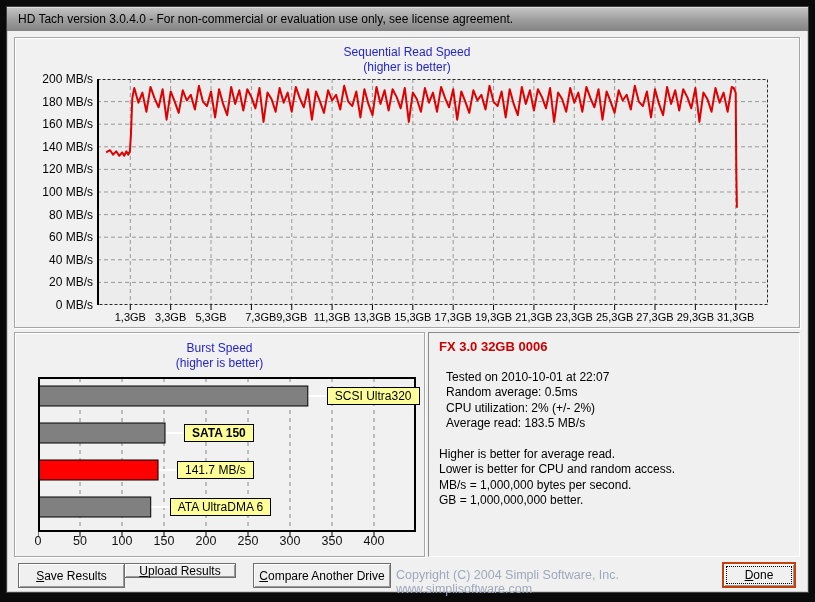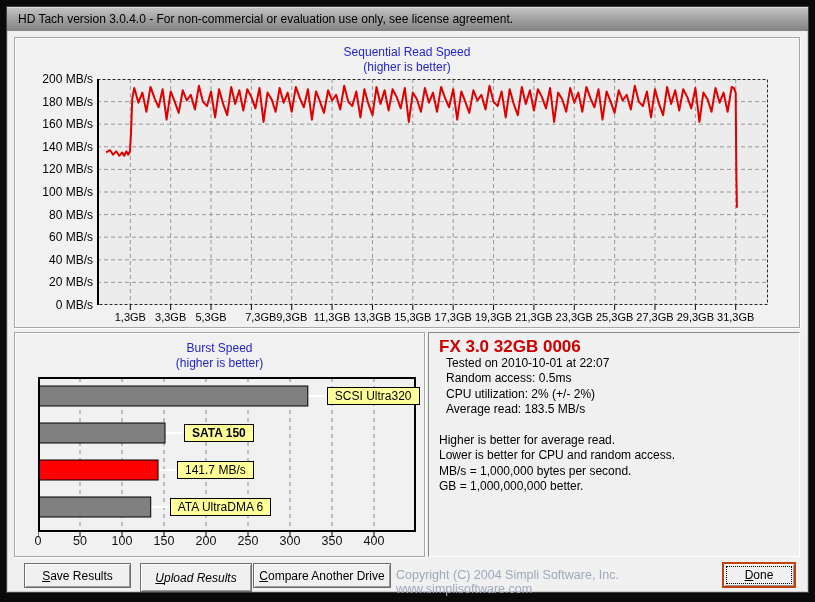--- a/index.html
+++ b/index.html
@@ -26,32 +26,32 @@
   #seq-ylabels{position:absolute;left:20px;top:79px;width:73px;height:226px;}
   .ytick{position:absolute;left:0;right:0;text-align:right;font-size:12px;color:#000;}
   #seq-xlabels{position:absolute;left:97px;top:311px;width:671px;height:14px;}
   .xtick{position:absolute;top:0;width:50px;text-align:center;font-size:11px;color:#000;}
   #burst-plot{position:absolute;left:38px;top:377px;width:378px;height:160px;}
   #burst-barlabels{position:absolute;left:38px;top:377px;width:390px;height:155px;}
   .bar-label{position:absolute;height:16px;line-height:16px;padding:0 7px;
     border:1px solid #000;font-size:12px;white-space:nowrap;color:#000;}
   #burst-xlabels{position:absolute;left:38px;top:534px;width:378px;height:14px;}
   .btick{position:absolute;top:0;width:40px;text-align:center;font-size:12.5px;color:#111;}
-  .drive-name{font-weight:bold;font-size:17px;margin:1px 0 1px 2px;}
+  .drive-name{font-weight:bold;font-size:13px;margin:1px 0 15px 2px;}
   .info-line{margin-left:9px;}
   .info-gap{height:15px;}
   .note-line{margin-left:2px;}
   .btn{position:absolute;background:#f0f0f0;border:1px solid #6e6e6e;
     box-shadow:inset 1px 1px 0 #ffffff, inset -1px -1px 0 #9a9a9a;
     font-family:"Liberation Sans", sans-serif;font-size:12px;color:#000;
     box-sizing:border-box;cursor:default;padding:0;}
   .btn-label{display:inline-block;}
   .btn-label::first-letter{text-decoration:underline;}
-  .btn-save{left:18px;top:563px;width:107px;height:25px;margin-left:6px;}
-  .btn-upload{left:140px;top:563px;width:112px;height:29px;font-style:italic;}
+  .btn-save{left:18px;top:563px;width:107px;height:25px;}
+  .btn-upload{left:124px;top:563px;width:112px;height:15px;}
   .btn-compare{left:253px;top:563px;width:138px;height:25px;}
   .btn-done{left:722px;top:562px;width:74px;height:26px;
     border:2px solid #c2410c;outline:1px dotted #000;outline-offset:-5px;}
   .copyright{position:absolute;left:396px;top:568px;width:320px;font-size:12.5px;}
 </style>
 </head>
 <body>
 
 <div class="titlebar">
   <span>HD Tach version 3.0.4.0  - For non-commercial or evaluation use only, see license agreement.</span>
@@ -193,21 +193,21 @@
     <div class="btick" style="left: 148px;">200</div>
     <div class="btick" style="left: 190px;">250</div>
     <div class="btick" style="left: 232px;">300</div>
     <div class="btick" style="left: 274px;">350</div>
     <div class="btick" style="left: 316px;">400</div>
   </div>
 
 <div class="panel-info">
   <div class="drive-name" style="color: rgb(204, 0, 0);">FX 3.0 32GB 0006</div>
   <div class="info-line">Tested on 2010-10-01 at 22:07</div>
-  <div class="info-line">Random access: 0.5ms</div>
+  <div class="info-line">Random average: 0.5ms</div>
   <div class="info-line">CPU utilization: 2% (+/- 2%)</div>
   <div class="info-line">Average read: 183.5 MB/s</div>
   <div class="info-gap"></div>
   <div class="note-line">Higher is better for average read.</div>
   <div class="note-line">Lower is better for CPU and random access.</div>
   <div class="note-line">MB/s = 1,000,000 bytes per second.</div>
   <div class="note-line">GB = 1,000,000,000 better.</div>
 </div>
 
 <button class="btn btn-save">

